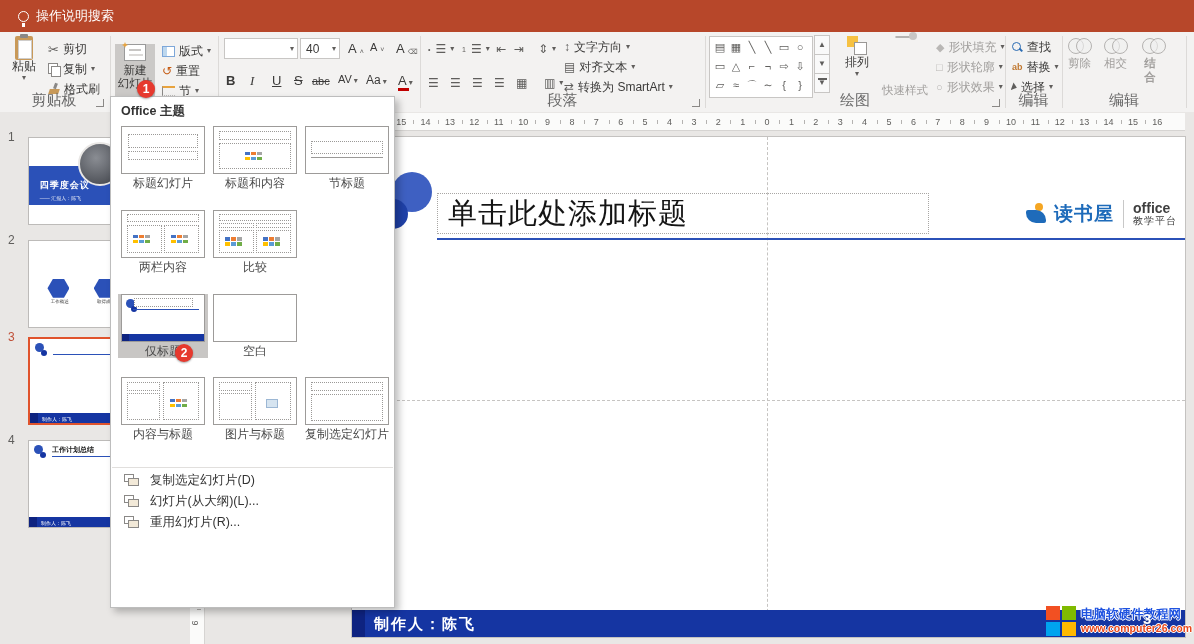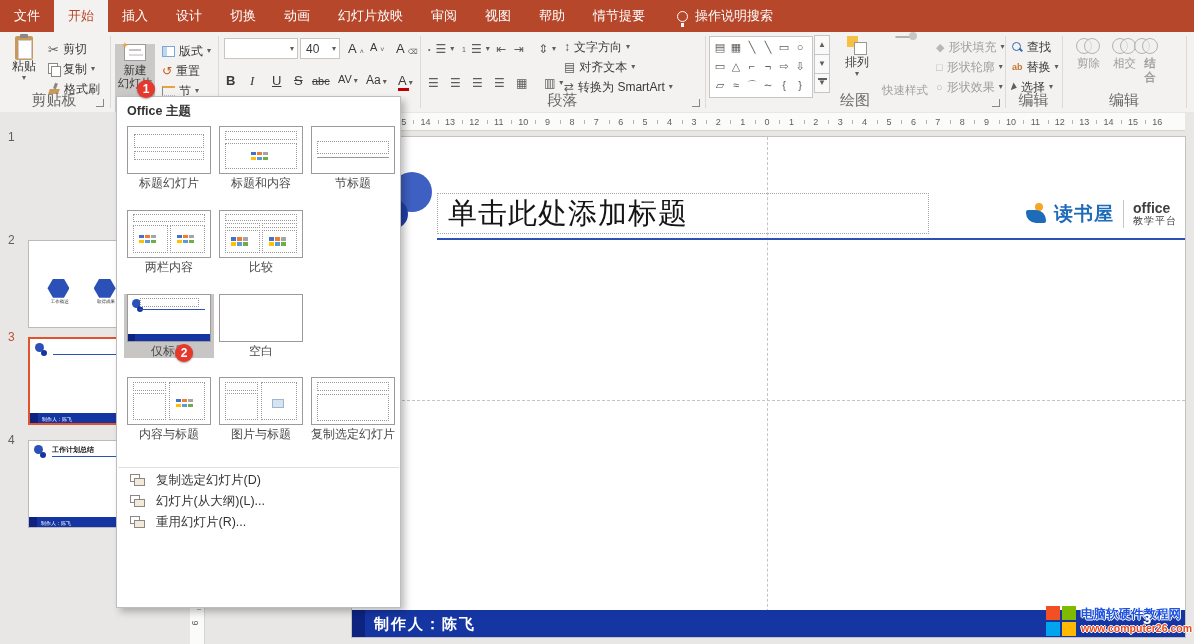--- a/index.html
+++ b/index.html
@@ -74,21 +74,21 @@
   .ic-qs{width:20px;height:18px;border:1px solid #B5B3B1;border-radius:4px;background:#fff;position:relative;margin-bottom:2px;}
   .ic-qs::after{content:"";position:absolute;right:-3px;bottom:-3px;width:8px;height:8px;background:#C8C6C4;border-radius:50%;}
   .fxg{font-size:11px;color:#B9B7B5;line-height:1;}
 
   
   .ic-find{width:11px;height:11px;position:relative;}
   .ic-find::before{content:"";position:absolute;left:0;top:0;width:7px;height:7px;border:1.5px solid #2B6CB3;border-radius:50%;}
   .ic-find::after{content:"";position:absolute;left:7px;top:7px;width:4px;height:1.5px;background:#2B6CB3;transform:rotate(45deg);}
   .ic-rep{font-size:9px;color:#C07830;font-weight:bold;line-height:1;}
   .ic-sel{width:0;height:0;border-left:5px solid #5F5E5C;border-top:4px solid transparent;border-bottom:4px solid transparent;transform:rotate(20deg);}
-  .mcol{position:absolute;top:6px;display:flex;flex-direction:column;align-items:flex-end;gap:3px;font-size:11.5px;color:#A19F9D;text-align:center;line-height:1.2;}
+  .mcol{position:absolute;top:6px;display:flex;flex-direction:column;align-items:flex-start;gap:3px;font-size:11.5px;color:#A19F9D;text-align:center;line-height:1.2;}
   .ic-mer{width:24px;height:16px;position:relative;}
   .ic-mer::before,.ic-mer::after{content:"";position:absolute;top:0;width:14px;height:14px;border:1px solid #B5B3B1;border-radius:50%;background:rgba(240,240,240,.6);}
   .ic-mer::before{left:0;} .ic-mer::after{left:8px;}
 
   
   .workspace{position:absolute;left:190px;top:112px;width:1004px;height:532px;background:#E9E7E5;border-left:1px solid #D2D0CE;}
   .hruler{position:absolute;left:205px;top:113px;width:980px;height:18px;background:#FBFBFA;border-bottom:1px solid #D6D4D2;overflow:hidden;}
   .rcells{position:absolute;left:184px;top:0;display:flex;}
   .rc{position:relative;width:24.4px;text-align:center;font-size:9px;line-height:18px;color:#5F5E5C;flex:none;}
   .rc::before{content:"";position:absolute;left:0;top:7px;width:1px;height:4px;background:#B5B3B1;}
@@ -137,21 +137,21 @@
   .hexl{position:absolute;top:68%;width:30%;text-align:center;font-size:4.5px;color:#333;}
   .th-c1{position:absolute;left:5px;top:4px;width:9px;height:9px;border-radius:50%;background:#2B51B8;}
   .th-c2{position:absolute;left:11px;top:11px;width:6px;height:6px;border-radius:50%;background:#1535A2;}
   .th-title{position:absolute;left:23px;top:4px;font-size:7px;font-weight:bold;color:#222;}
   .th-line{position:absolute;left:23px;top:15px;right:4px;height:1px;background:#2B51B8;}
   .th-bar{position:absolute;left:0;bottom:0;width:100%;height:10px;background:#1535A2;}
   .th-notch{position:absolute;left:0;top:0;width:8px;height:100%;background:#0E2380;}
   .th-foot{position:absolute;left:12px;top:2.5px;font-size:5px;color:#fff;}
 
   
-  .dropdown{position:absolute;left:116px;top:96px;width:285px;height:512px;background:#fff;border:1px solid #BDBDBD;
+  .dropdown{position:absolute;left:110px;top:96px;width:285px;height:512px;background:#fff;border:1px solid #BDBDBD;
             box-shadow:4px 4px 7px rgba(0,0,0,.25);z-index:50;}
   .dd-header{padding:6px 10px 4px;font-size:12.5px;font-weight:bold;color:#333;}
   .dd-grid{display:flex;flex-wrap:wrap;padding:0 0 0 6px;}
   .lbreak{flex-basis:100%;height:0;}
   .layout-item{width:90px;margin:2px 1px 17px;text-align:center;cursor:default;}
   .layout-item.selected{background:#C8C6C4;}
   .lt{position:relative;width:84px;height:48px;margin:0 auto;background:#fff;border:1px solid #9D9B99;overflow:hidden;}
   .ll{font-size:12px;color:#4A4A4A;margin-top:3px;line-height:1.15;}
   .ph{position:absolute;border:1px dotted #9B9997;background:#fff;}
   .hl{position:absolute;height:1px;background:#9B9997;}
@@ -181,33 +181,20 @@
        text-shadow:-1px 0 #fff,1px 0 #fff,0 -1px #fff,0 1px #fff;}
   .wt2{font-size:10.5px;font-weight:bold;color:#E8481C;white-space:nowrap;
        text-shadow:-1px 0 #fff,1px 0 #fff,0 -1px #fff,0 1px #fff;}
 </style>
 </head>
 <body>
 
 <div id="app">
 
   <div class="tabbar">
-    <div class="tabs">
-        <div class="tab">文件</div>
-        <div class="tab active">开始</div>
-        <div class="tab">插入</div>
-        <div class="tab">设计</div>
-        <div class="tab">切换</div>
-        <div class="tab">动画</div>
-        <div class="tab">幻灯片放映</div>
-        <div class="tab">审阅</div>
-        <div class="tab">视图</div>
-        <div class="tab">帮助</div>
-        <div class="tab">情节提要</div>
-      </div>
     <div class="tellme">
       <span class="bulb"></span>
       <span>操作说明搜索</span>
     </div>
   </div>
 
   <div class="ribbon">
 
     <div class="big" style="left:6px;top:4px;width:36px;height:66px;">
       <span class="ic-clip"></span>
@@ -505,20 +492,26 @@
       </span>
     </div>
     <div class="footer-bar">
       <span class="fb-notch"></span>
       <span class="fb-label">制作人：陈飞</span>
     </div>
   </div>
 
   <div class="panel">
       <div class="pnum" style="top:18px">1</div>
+      <div class="pthumb" style="top:25px">
+        <div class="cv-band"></div>
+        <div class="cv-photo"></div>
+        <div class="cv-title">四季度会议</div>
+        <div class="cv-sub">—— 汇报人：陈飞</div>
+      </div>
       <div class="pnum" style="top:121px">2</div>
       <div class="pthumb" style="top:128px">
         <div class="toc-disc">
           <span>目录</span>
         </div>
         <div class="hex" style="left:12%"></div>
         <div class="hexl" style="left:5%">工作概述</div>
         <div class="hex" style="left:42%"></div>
         <div class="hexl" style="left:35%">取得成果</div>
         <div class="hex" style="left:72%"></div>

